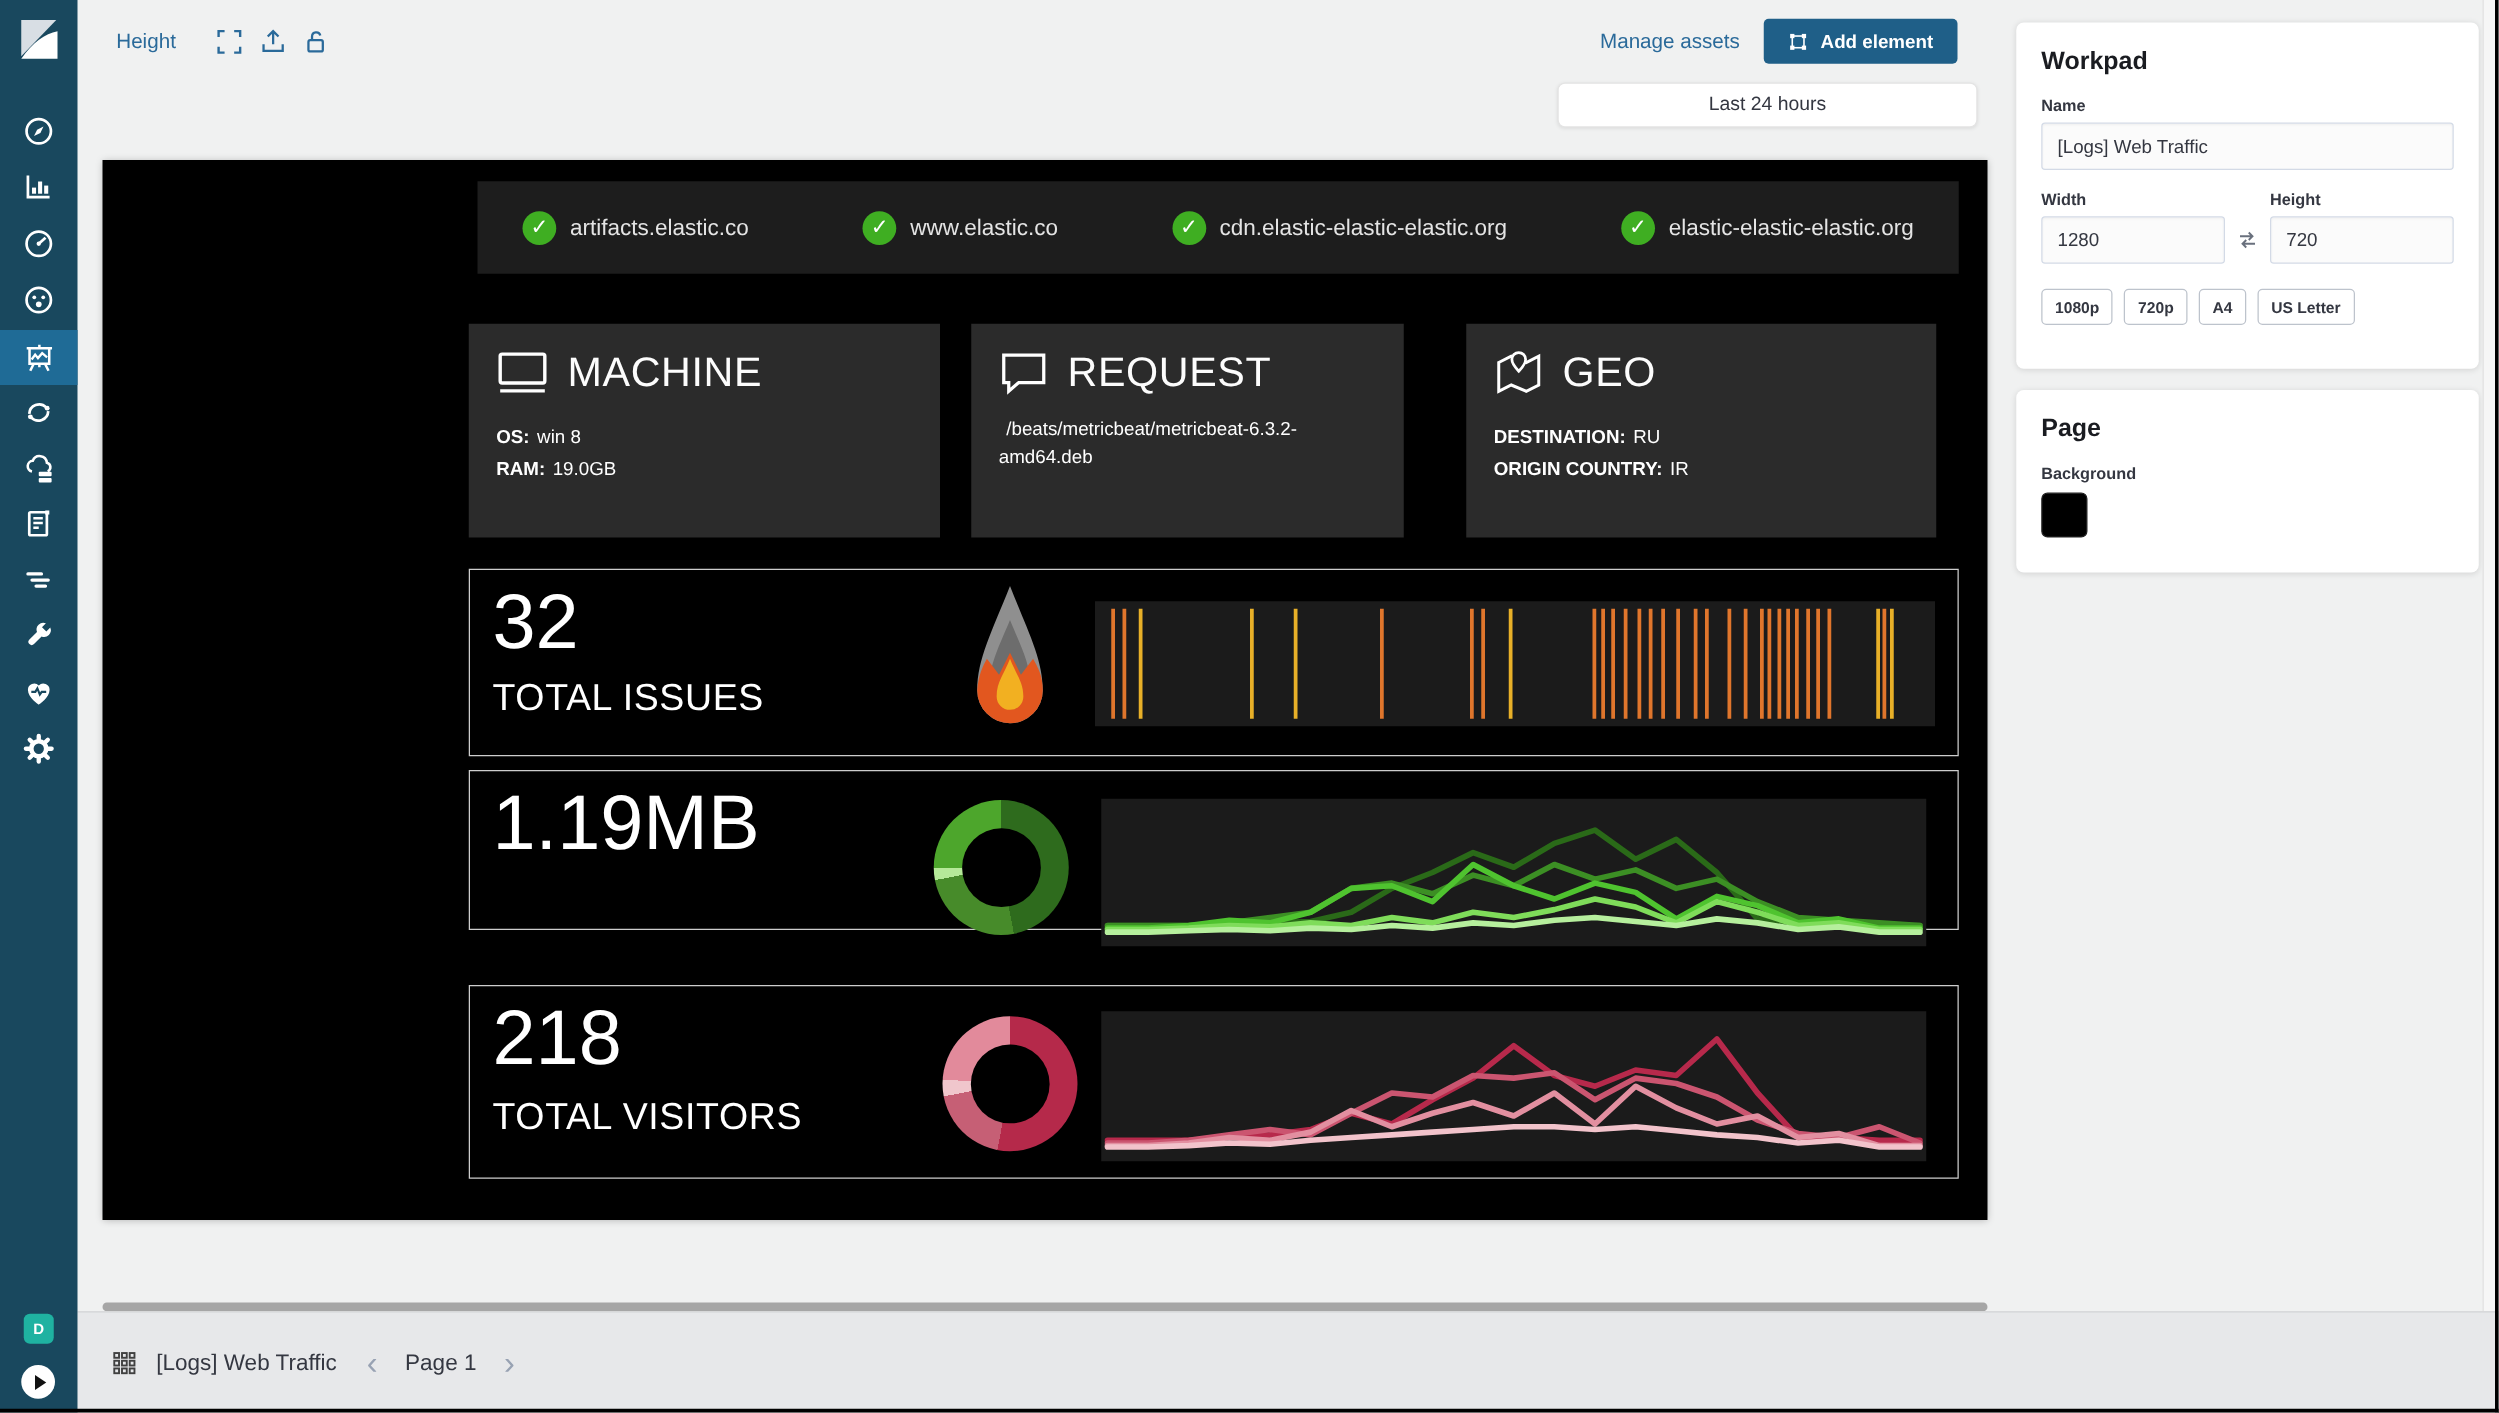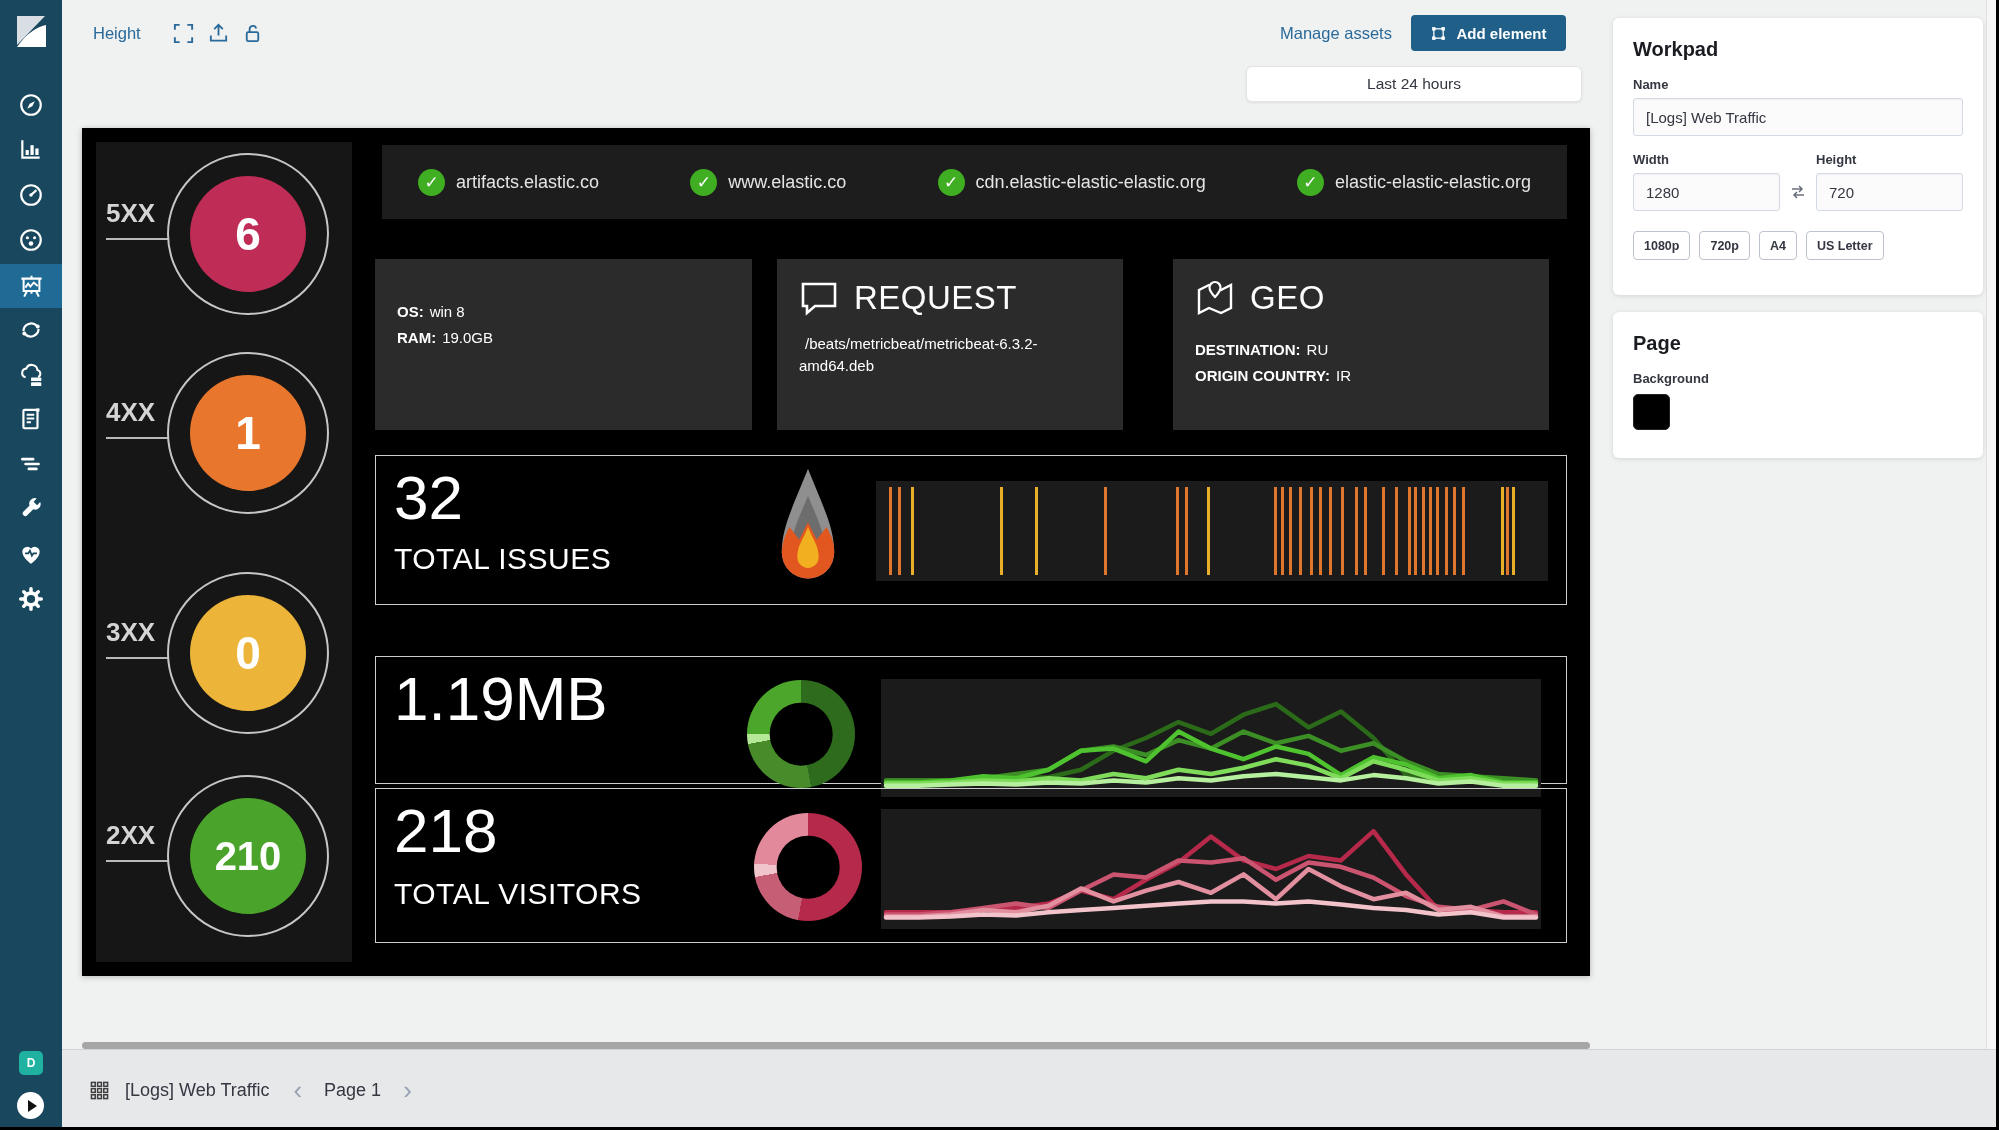--- a/index.html
+++ b/index.html
@@ -225,38 +225,20 @@
       <rect x="13.5" y="2.5" width="4" height="4" fill="#fff"></rect>
       <rect x="2.5" y="13.5" width="4" height="4" fill="#fff"></rect>
       <rect x="13.5" y="13.5" width="4" height="4" fill="#fff"></rect>
     </svg>
   <span>Add element</span>
 </div>
 <div class="abs time-filter">Last 24 hours</div>
 
 <div class="abs workpad">
 
-  <div class="abs status-panel" id="status-panel">
-      <div class="status-label" style="top: 56px;">5XX</div>
-      <div class="status-line" style="top: 96px;"></div>
-      <div class="ring" style="left: 71px; top: 11px;"></div>
-      <div class="dot" style="left: 94px; top: 34px; background: rgb(191, 44, 85);">6</div>
-      <div class="status-label" style="top: 255px;">4XX</div>
-      <div class="status-line" style="top: 295px;"></div>
-      <div class="ring" style="left: 71px; top: 210px;"></div>
-      <div class="dot" style="left: 94px; top: 233px; background: rgb(232, 119, 45);">1</div>
-      <div class="status-label" style="top: 475px;">3XX</div>
-      <div class="status-line" style="top: 515px;"></div>
-      <div class="ring" style="left: 71px; top: 430px;"></div>
-      <div class="dot" style="left: 94px; top: 453px; background: rgb(236, 181, 58);">0</div>
-      <div class="status-label" style="top: 678px;">2XX</div>
-      <div class="status-line" style="top: 718px;"></div>
-      <div class="ring" style="left: 71px; top: 633px;"></div>
-      <div class="dot small" style="left: 94px; top: 656px; background: rgb(74, 163, 42);">210</div>
-    </div>
 
   <div class="abs domains">
     <div class="domain">
         <div class="check">✓</div>
         <span class="txt">artifacts.elastic.co</span>
       </div>
     <div class="domain">
         <div class="check">✓</div>
         <span class="txt">www.elastic.co</span>
       </div>
@@ -264,20 +246,27 @@
         <div class="check">✓</div>
         <span class="txt">cdn.elastic-elastic-elastic.org</span>
       </div>
     <div class="domain">
         <div class="check">✓</div>
         <span class="txt">elastic-elastic-elastic.org</span>
       </div>
   </div>
 
   <div class="abs card" style="left:293px;width:377px">
+    <div class="card-title">
+      <svg width="42" height="36" viewBox="0 0 40 34">
+          <rect x="3" y="3" width="34" height="22" rx="1.5" fill="none" stroke="#fff" stroke-width="2.6"></rect>
+          <path d="M3,31 H37" stroke="#fff" stroke-width="2.6"></path>
+        </svg>
+      <span>MACHINE</span>
+    </div>
     <div class="card-body">
       <div><b>OS:</b><span>win 8</span></div>
       <div><b>RAM:</b><span>19.0GB</span></div>
     </div>
   </div>
 
   <div class="abs card" style="left:695px;width:346px">
     <div class="card-title">
       <svg width="40" height="36" viewBox="0 0 40 36">
           <path d="M4,4 H36 V26 H16 L8,33 V26 H4 Z" fill="none" stroke="#fff" stroke-width="2.6"></path>
@@ -341,21 +330,21 @@
         <div class="tick" style="left: 83.3%; background: rgb(224, 118, 44);"></div>
         <div class="tick" style="left: 84.6%; background: rgb(224, 118, 44);"></div>
         <div class="tick" style="left: 85.9%; background: rgb(224, 118, 44);"></div>
         <div class="tick" style="left: 87.2%; background: rgb(224, 118, 44);"></div>
         <div class="tick" style="left: 93%; background: rgb(232, 176, 40);"></div>
         <div class="tick" style="left: 93.8%; background: rgb(224, 118, 44);"></div>
         <div class="tick" style="left: 94.6%; background: rgb(232, 176, 40);"></div>
       </div>
   </div>
 
-  <div class="abs row" style="top:528px;height:128px">
+  <div class="abs row" style="top:488px;height:128px">
     <div class="metric-num">1.19MB</div>
     <div class="donut" style="left: 371px; top: 23px; width: 108px; height: 108px; background: conic-gradient(rgb(46, 107, 29) 0%, rgb(46, 107, 29) 47%, rgb(71, 139, 42) 47%, rgb(71, 139, 42) 72%, rgb(181, 233, 152) 72%, rgb(181, 233, 152) 75%, rgb(77, 166, 44) 75%, rgb(77, 166, 44) 100%);">
         <div class="hole"></div>
       </div>
     <div class="strip" style="left:505px;top:22px;width:660px;height:118px">
         <svg width="660" height="118">
           <polyline points="5.0,101.4 37.5,101.4 70.0,101.4 102.5,100.3 135.0,99.3 167.5,98.2 200.0,90.8 232.5,71.7 265.0,59.0 297.5,43.1 330.0,54.8 362.5,35.7 395.0,25.1 427.5,48.4 460.0,32.5 492.5,59.0 525.0,96.1 557.5,101.4 590.0,101.4 622.5,101.4 655.0,101.4" fill="none" stroke="#2a6a18" stroke-width="4.5" stroke-linejoin="round" stroke-linecap="round"></polyline>
           <polyline points="5.0,101.4 37.5,101.4 70.0,101.4 102.5,99.3 135.0,95.0 167.5,90.8 200.0,71.7 232.5,67.5 265.0,76.0 297.5,61.1 330.0,69.6 362.5,52.6 395.0,64.3 427.5,56.9 460.0,71.7 492.5,64.3 525.0,82.3 557.5,95.0 590.0,97.2 622.5,99.3 655.0,101.4" fill="none" stroke="#3c8f24" stroke-width="4.5" stroke-linejoin="round" stroke-linecap="round"></polyline>
           <polyline points="5.0,103.5 37.5,103.5 70.0,101.4 102.5,97.2 135.0,99.3 167.5,90.8 200.0,71.7 232.5,69.6 265.0,82.3 297.5,52.6 330.0,69.6 362.5,80.2 395.0,67.5 427.5,74.9 460.0,96.1 492.5,78.1 525.0,85.5 557.5,99.3 590.0,96.1 622.5,103.5 655.0,103.5" fill="none" stroke="#4fc32f" stroke-width="4.5" stroke-linejoin="round" stroke-linecap="round"></polyline>
           <polyline points="5.0,104.6 37.5,104.6 70.0,103.5 102.5,101.4 135.0,102.5 167.5,99.3 200.0,101.4 232.5,95.0 265.0,99.3 297.5,90.8 330.0,95.0 362.5,88.7 395.0,80.2 427.5,86.6 460.0,99.3 492.5,82.3 525.0,90.8 557.5,101.4 590.0,99.3 622.5,104.6 655.0,104.6" fill="none" stroke="#7fdc5a" stroke-width="4.5" stroke-linejoin="round" stroke-linecap="round"></polyline>

